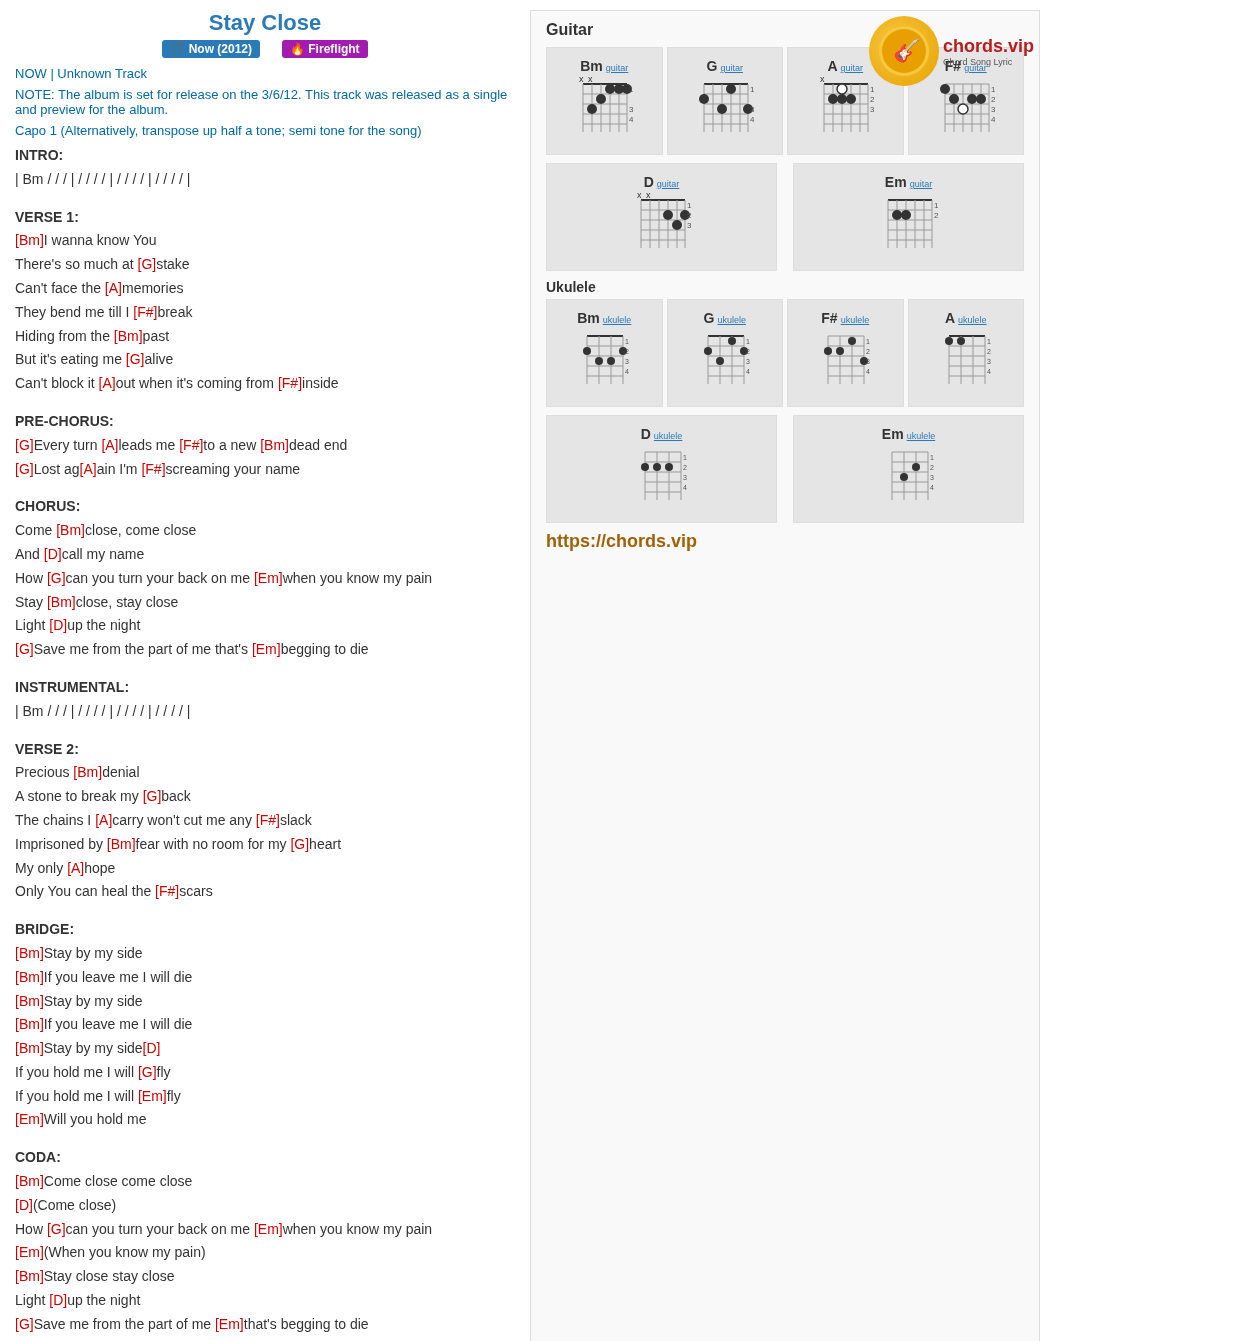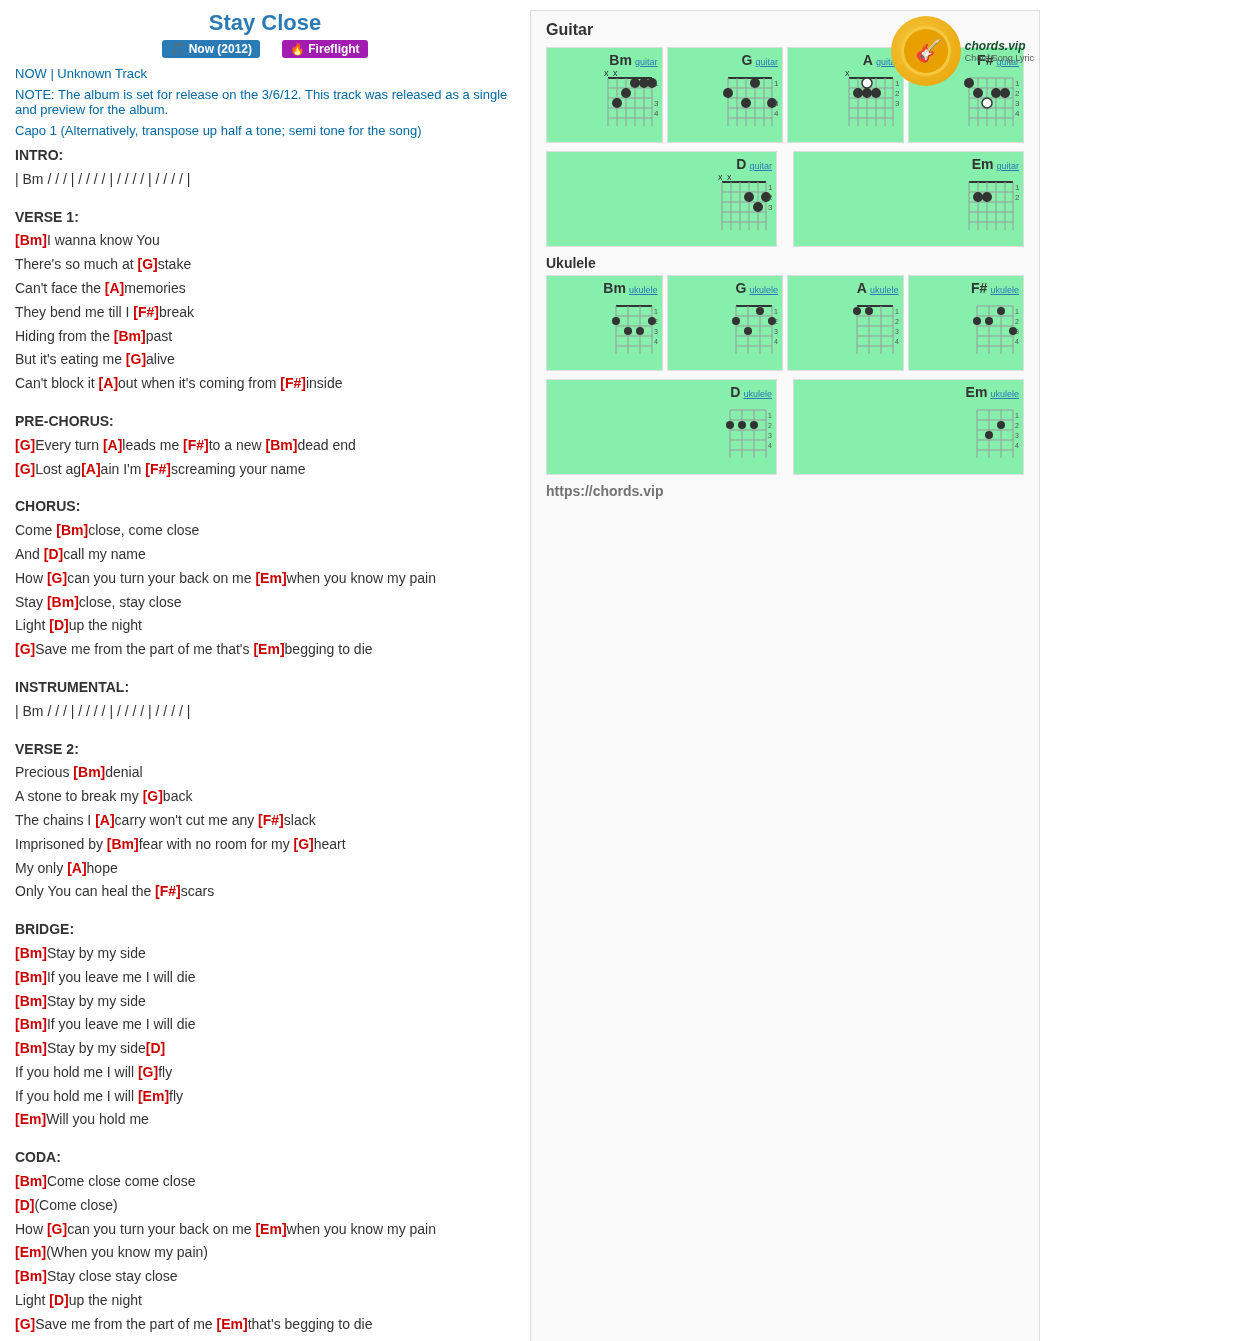--- a/index.html
+++ b/index.html
@@ -77,21 +77,21 @@
     .section {
       margin-bottom: 14px;
       line-height: 1.7;
     }
     .section-title {
       font-weight: bold;
       color: #333;
     }
     .chord-inline {
       color: #cc0000;
-      font-weight: bold;
+      font-weight: normal;
       text-align: center;
     }
     .right-panel-title {
       font-size: 16px;
       font-weight: bold;
       color: #333;
       margin-bottom: 8px;
     }
     .chord-grid {
       display: grid;
@@ -99,46 +99,46 @@
       gap: 4px;
       margin-bottom: 8px;
     }
     .chord-grid-2 {
       display: grid;
       grid-template-columns: repeat(2, 1fr);
       gap: 16px;
       margin-bottom: 8px;
     }
     .chord-box {
-      background: #86efac;
+      background: #e5e5e5;
       border: 1px solid #ddd;
-      padding: 4px;
-      text-align: right;
+      padding: 10px;
+      text-align: center;
       font-size: 11px;
     }
     .chord-name {
       font-weight: bold;
       font-size: 14px;
       color: #333;
     }
     .chord-type {
       font-size: 9px;
       color: #2a7ab5;
       text-decoration: underline;
       cursor: pointer;
     }
     .ukulele-label {
       font-size: 14px;
       font-weight: bold;
       color: #333;
       margin: 6px 0 4px 0;
     }
     .website-url {
-      font-size: 14px;
-      color: #737373;
+      font-size: 18px;
+      color: #a16207;
       margin-top: 8px;
       font-weight: bold;
     }
   </style>
 </head>
 <body>
 
 <div class="page-wrapper">
 
   <div class="left-panel">
@@ -232,21 +232,21 @@
       <div style="display:flex; align-items:center; gap:4px;">
         <div class="logo-circle">
           <svg width="50" height="50" viewBox="0 0 50 50">
             <circle cx="25" cy="25" r="25" fill="#f5c842"></circle>
             <circle cx="25" cy="25" r="22" fill="#e8a000"></circle>
 
             <text x="14" y="32" font-size="22" fill="#7a3a00">🎸</text>
           </svg>
         </div>
         <div>
-          <div style="font-size:12px; font-weight:bold; color:#14532d;font-style:italic;">chords.vip</div>
+          <div style="font-size:18px; font-weight:bold; color:#b91c1c;">chords.vip</div>
           <div style="font-size:9px; color:#555;">Chord Song Lyric</div>
         </div>
       </div>
     </div>
 
     <div class="right-panel-title">Guitar</div>
 
     <div class="chord-grid">
 
       <div class="chord-box">
@@ -450,41 +450,20 @@
           <circle cx="32" cy="15" r="4" fill="#333"></circle>
           <circle cx="44" cy="25" r="4" fill="#333"></circle>
           <text x="46" y="18" font-size="7" fill="#555">1fr</text>
           <text x="46" y="28" font-size="7" fill="#555">2fr</text>
           <text x="46" y="38" font-size="7" fill="#555">3fr</text>
           <text x="46" y="48" font-size="7" fill="#555">4fr</text>
         </svg>
       </div>
 
       <div class="chord-box">
-        <div><span class="chord-name">A</span> <span class="chord-type">ukulele</span></div>
-        <svg width="50" height="68" viewBox="0 0 50 68">
-          <line x1="8" y1="10" x2="44" y2="10" stroke="#333" stroke-width="2"></line>
-          <line x1="8" y1="20" x2="44" y2="20" stroke="#999" stroke-width="1"></line>
-          <line x1="8" y1="30" x2="44" y2="30" stroke="#999" stroke-width="1"></line>
-          <line x1="8" y1="40" x2="44" y2="40" stroke="#999" stroke-width="1"></line>
-          <line x1="8" y1="50" x2="44" y2="50" stroke="#999" stroke-width="1"></line>
-          <line x1="8" y1="10" x2="8" y2="58" stroke="#999" stroke-width="1"></line>
-          <line x1="20" y1="10" x2="20" y2="58" stroke="#999" stroke-width="1"></line>
-          <line x1="32" y1="10" x2="32" y2="58" stroke="#999" stroke-width="1"></line>
-          <line x1="44" y1="10" x2="44" y2="58" stroke="#999" stroke-width="1"></line>
-          <circle cx="8" cy="15" r="4" fill="#333"></circle>
-          <circle cx="20" cy="15" r="4" fill="#333"></circle>
-          <text x="46" y="18" font-size="7" fill="#555">1fr</text>
-          <text x="46" y="28" font-size="7" fill="#555">2fr</text>
-          <text x="46" y="38" font-size="7" fill="#555">3fr</text>
-          <text x="46" y="48" font-size="7" fill="#555">4fr</text>
-        </svg>
-      </div>
-
-      <div class="chord-box">
         <div><span class="chord-name">F#</span> <span class="chord-type">ukulele</span></div>
         <svg width="50" height="68" viewBox="0 0 50 68">
           <line x1="8" y1="10" x2="44" y2="10" stroke="#999" stroke-width="1"></line>
           <line x1="8" y1="20" x2="44" y2="20" stroke="#999" stroke-width="1"></line>
           <line x1="8" y1="30" x2="44" y2="30" stroke="#999" stroke-width="1"></line>
           <line x1="8" y1="40" x2="44" y2="40" stroke="#999" stroke-width="1"></line>
           <line x1="8" y1="50" x2="44" y2="50" stroke="#999" stroke-width="1"></line>
           <line x1="8" y1="10" x2="8" y2="58" stroke="#999" stroke-width="1"></line>
           <line x1="20" y1="10" x2="20" y2="58" stroke="#999" stroke-width="1"></line>
           <line x1="32" y1="10" x2="32" y2="58" stroke="#999" stroke-width="1"></line>
@@ -492,20 +471,41 @@
           <circle cx="8" cy="25" r="4" fill="#333"></circle>
           <circle cx="20" cy="25" r="4" fill="#333"></circle>
           <circle cx="32" cy="15" r="4" fill="#333"></circle>
           <circle cx="44" cy="35" r="4" fill="#333"></circle>
           <text x="46" y="18" font-size="7" fill="#555">1fr</text>
           <text x="46" y="28" font-size="7" fill="#555">2fr</text>
           <text x="46" y="38" font-size="7" fill="#555">3fr</text>
           <text x="46" y="48" font-size="7" fill="#555">4fr</text>
         </svg>
       </div>
+
+      <div class="chord-box">
+        <div><span class="chord-name">A</span> <span class="chord-type">ukulele</span></div>
+        <svg width="50" height="68" viewBox="0 0 50 68">
+          <line x1="8" y1="10" x2="44" y2="10" stroke="#333" stroke-width="2"></line>
+          <line x1="8" y1="20" x2="44" y2="20" stroke="#999" stroke-width="1"></line>
+          <line x1="8" y1="30" x2="44" y2="30" stroke="#999" stroke-width="1"></line>
+          <line x1="8" y1="40" x2="44" y2="40" stroke="#999" stroke-width="1"></line>
+          <line x1="8" y1="50" x2="44" y2="50" stroke="#999" stroke-width="1"></line>
+          <line x1="8" y1="10" x2="8" y2="58" stroke="#999" stroke-width="1"></line>
+          <line x1="20" y1="10" x2="20" y2="58" stroke="#999" stroke-width="1"></line>
+          <line x1="32" y1="10" x2="32" y2="58" stroke="#999" stroke-width="1"></line>
+          <line x1="44" y1="10" x2="44" y2="58" stroke="#999" stroke-width="1"></line>
+          <circle cx="8" cy="15" r="4" fill="#333"></circle>
+          <circle cx="20" cy="15" r="4" fill="#333"></circle>
+          <text x="46" y="18" font-size="7" fill="#555">1fr</text>
+          <text x="46" y="28" font-size="7" fill="#555">2fr</text>
+          <text x="46" y="38" font-size="7" fill="#555">3fr</text>
+          <text x="46" y="48" font-size="7" fill="#555">4fr</text>
+        </svg>
+      </div>
     </div>
 
     <div class="chord-grid-2">
 
       <div class="chord-box">
         <div><span class="chord-name">D</span> <span class="chord-type">ukulele</span></div>
         <svg width="50" height="68" viewBox="0 0 50 68">
           <line x1="8" y1="10" x2="44" y2="10" stroke="#999" stroke-width="1"></line>
           <line x1="8" y1="20" x2="44" y2="20" stroke="#999" stroke-width="1"></line>
           <line x1="8" y1="30" x2="44" y2="30" stroke="#999" stroke-width="1"></line>

